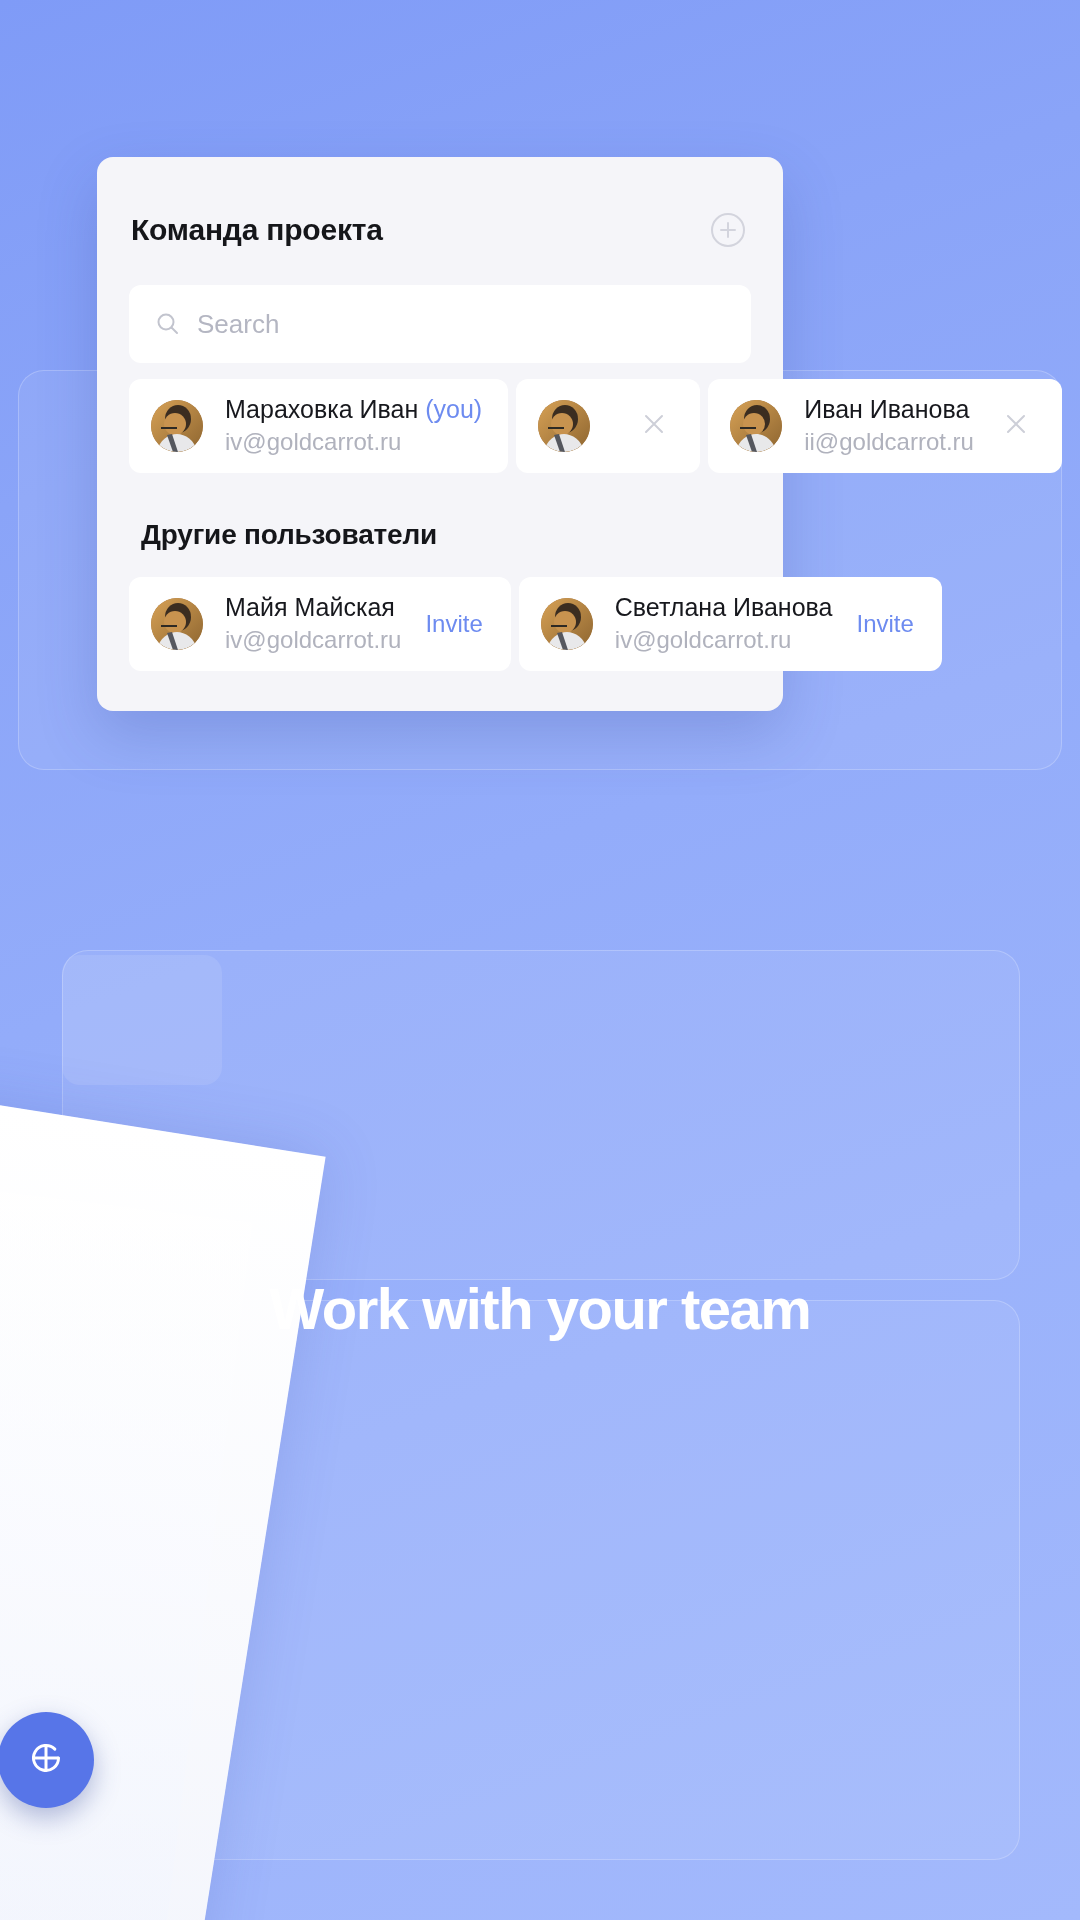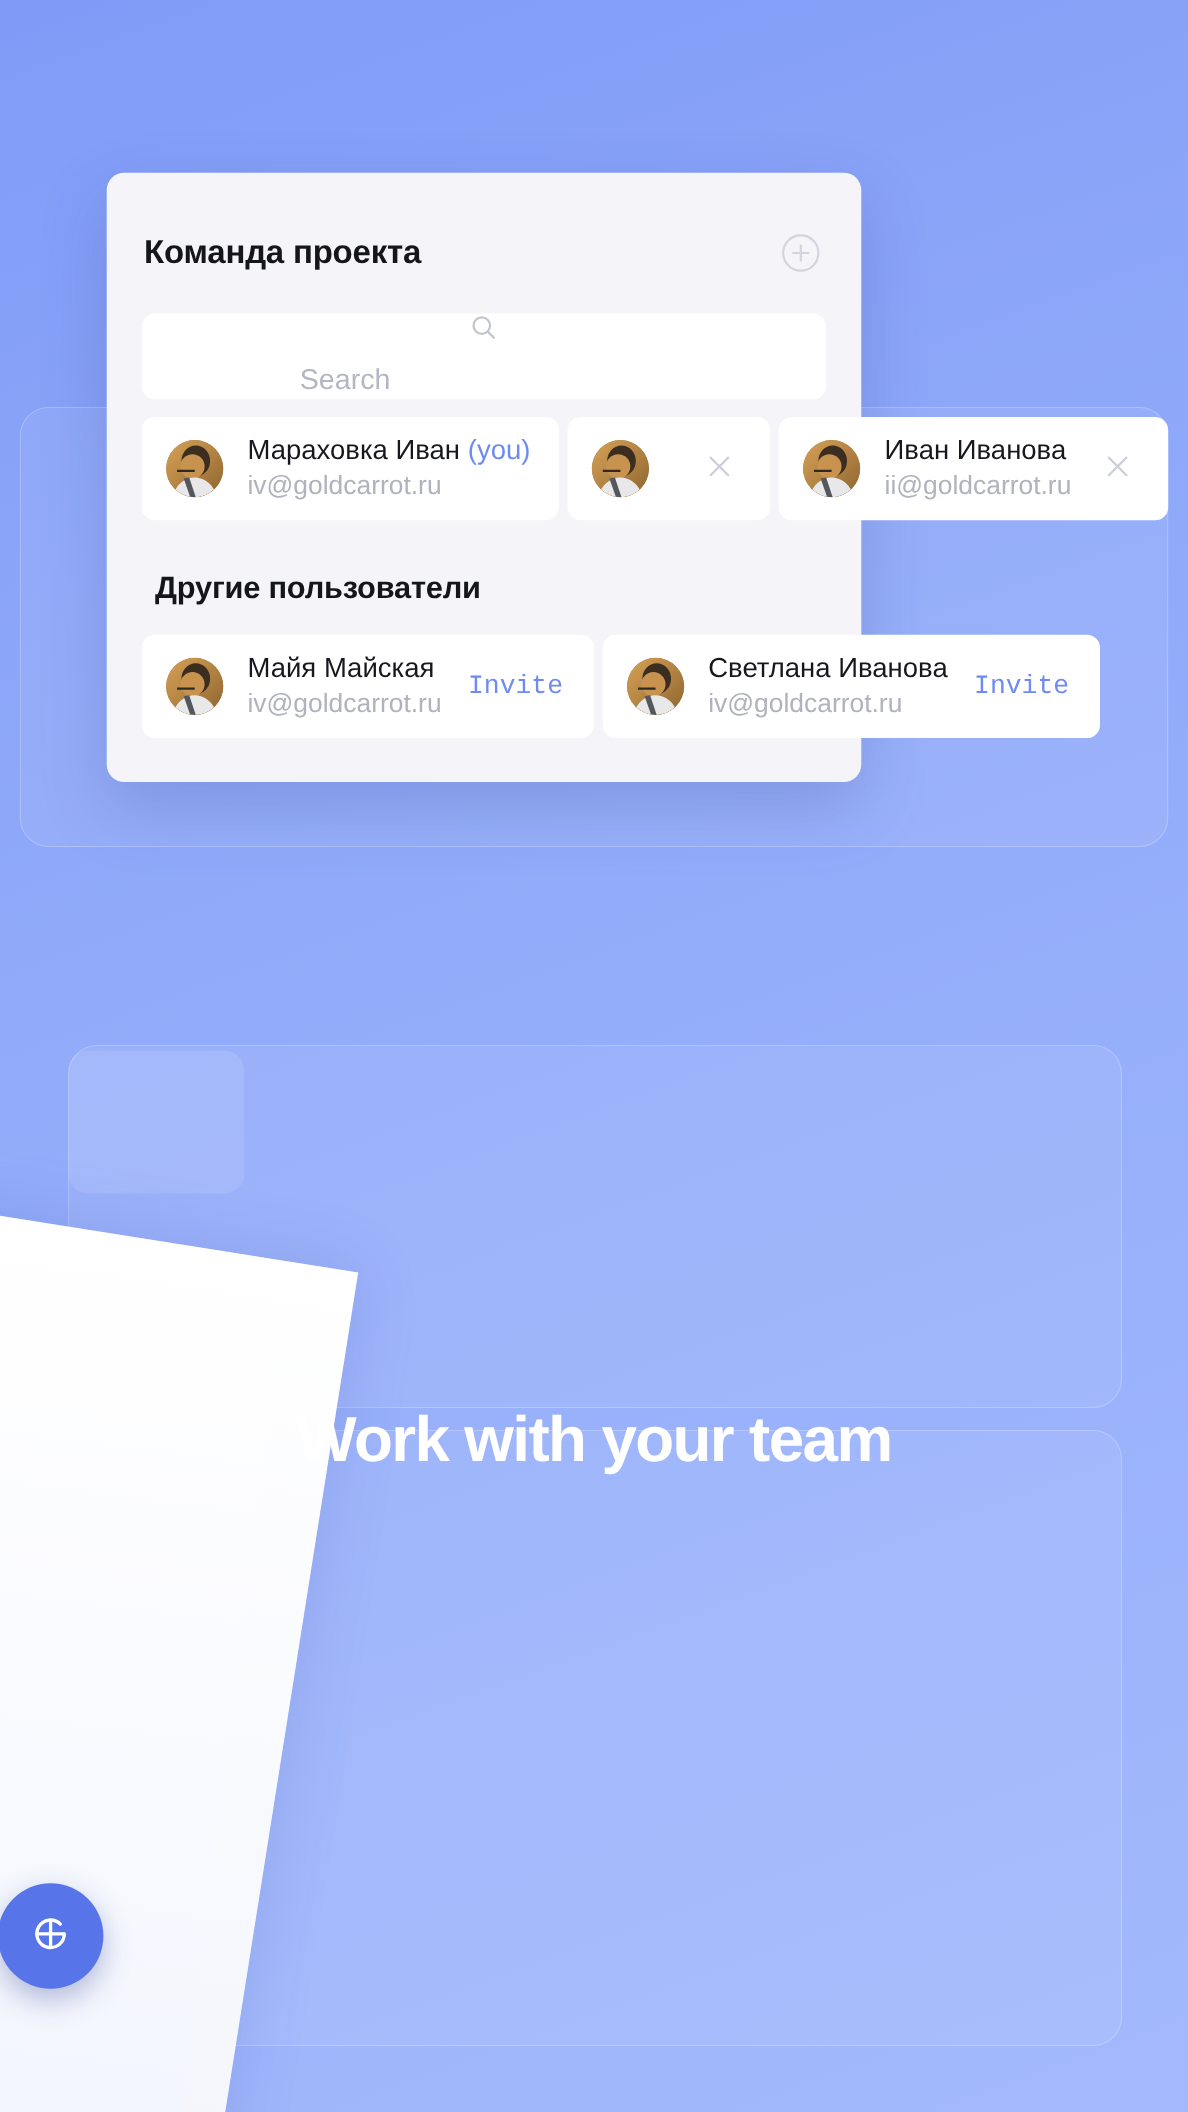--- a/index.html
+++ b/index.html
@@ -91,21 +91,20 @@
   
   .search-field {
     display: flex;
     align-items: center;
     gap: 16px;
     height: 78px;
     background: #ffffff;
     border-radius: 12px;
     padding: 0 26px;
     margin-bottom: 16px;
-    flex-direction: column;
   }
   .search-field .magnifier { flex: 0 0 24px; display: flex; }
   .search-input {
     flex: 1 1 auto;
     border: none;
     outline: none;
     background: transparent;
     font-family: inherit;
     font-size: 26px;
     color: #20222a;
@@ -153,21 +152,21 @@
     align-items: center;
     justify-content: center;
     cursor: pointer;
   }
   .remove-btn { width: 40px; height: 40px; }
   .invite-btn {
     font-size: 24px;
     color: #6d8bf0;
     background: none;
     border: none;
-    font-family: Liberation Mono, monospace;
+    font-family: Liberation Sans, sans-serif;
     cursor: pointer;
     padding: 6px 2px;
     text-align: right;
   }
 
   .section-title {
     font-size: 28px;
     font-weight: bold;
     color: #15161a;
     margin: 46px 0 26px 12px;

